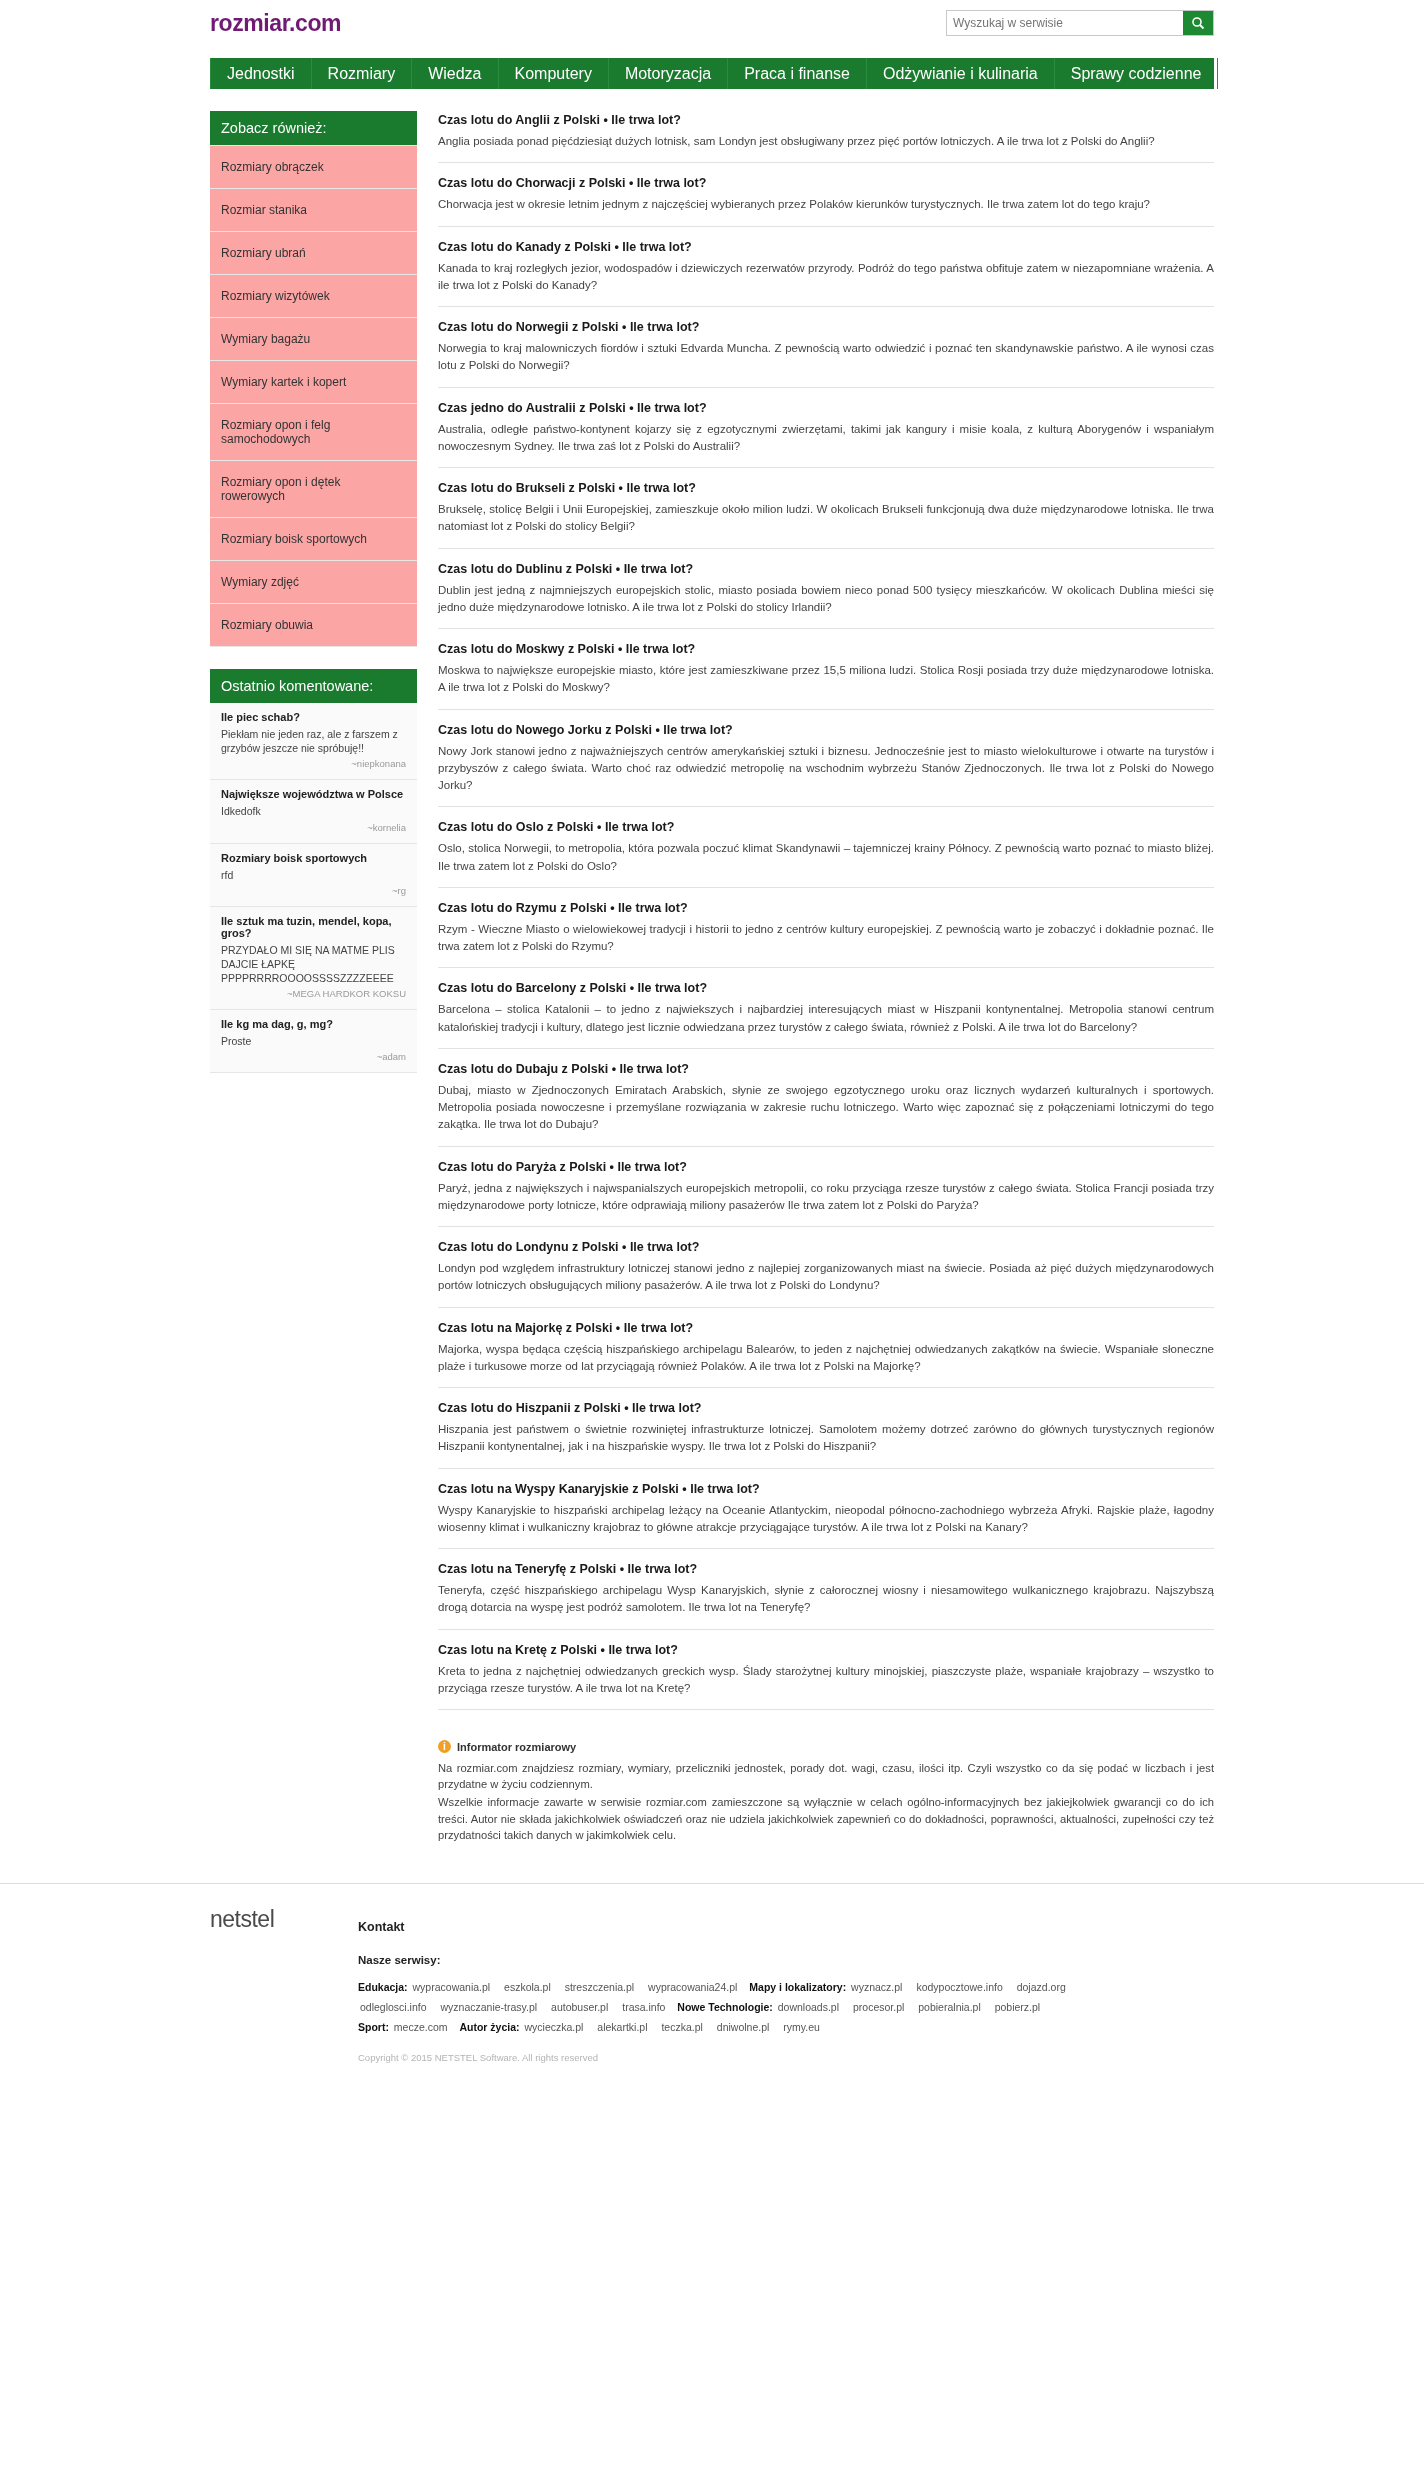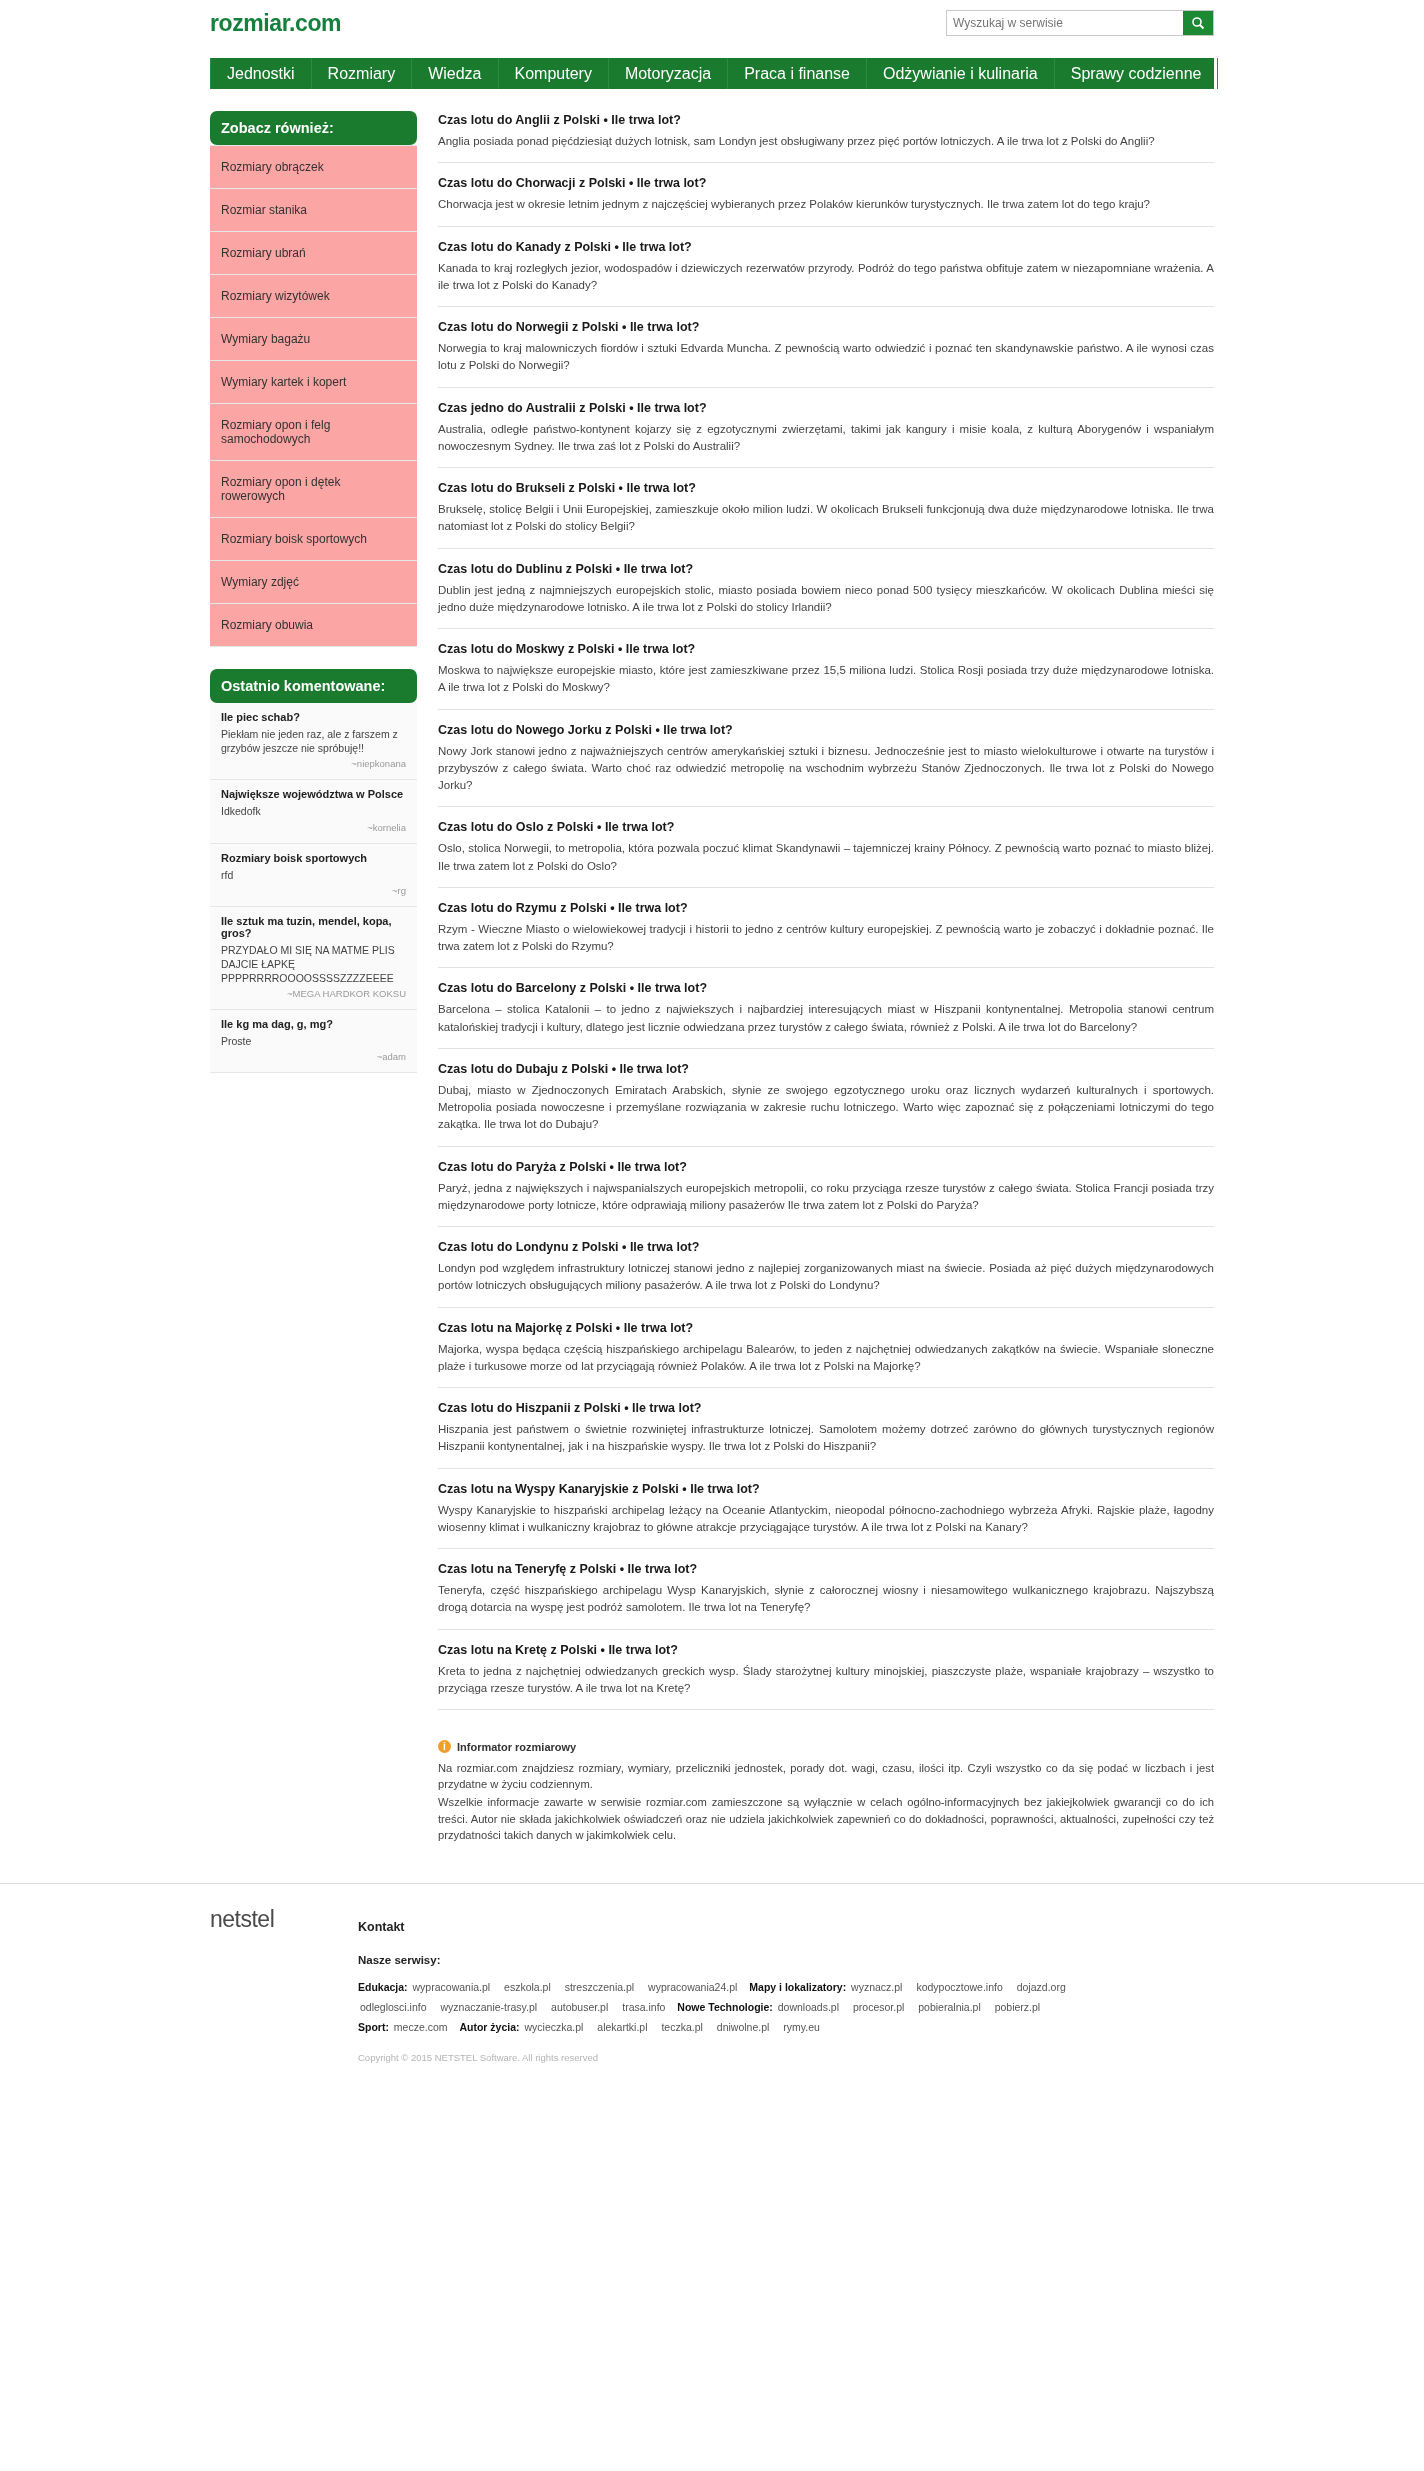--- a/index.html
+++ b/index.html
@@ -27,21 +27,21 @@
     padding-top: 8px;
     position: relative;
     height: 44px;
   }
   .logo {
     position: absolute;
     left: 0;
     top: 10px;
     font-size: 23px;
     font-weight: bold;
-    color: #15803d;
+    color: #701a75;
     letter-spacing: -0.4px;
   }
   .searchbox {
     position: absolute;
     right: 0;
     top: 10px;
     width: 268px;
     height: 26px;
     border: 1px solid #c9c9c9;
     background: #fff;
@@ -107,24 +107,23 @@
     flex: 1;
     min-width: 0;
     padding-top: 2px;
   }
 
   
   .box-title {
     background: #1a7a2e;
     color: #fff;
     font-size: 14.5px;
-    font-weight: bold;
+    font-weight: normal;
     padding: 9px 11px;
     box-sizing: border-box;
-    border-radius: 7px;
   }
   .sidelist { border-top: 0; }
   .sidelist a {
     display: block;
     padding: 14px 11px;
     font-size: 12px;
     color: #333;
     text-decoration: none;
     border-bottom: 1px solid #e6e6e6;
     background: #fca5a5;

